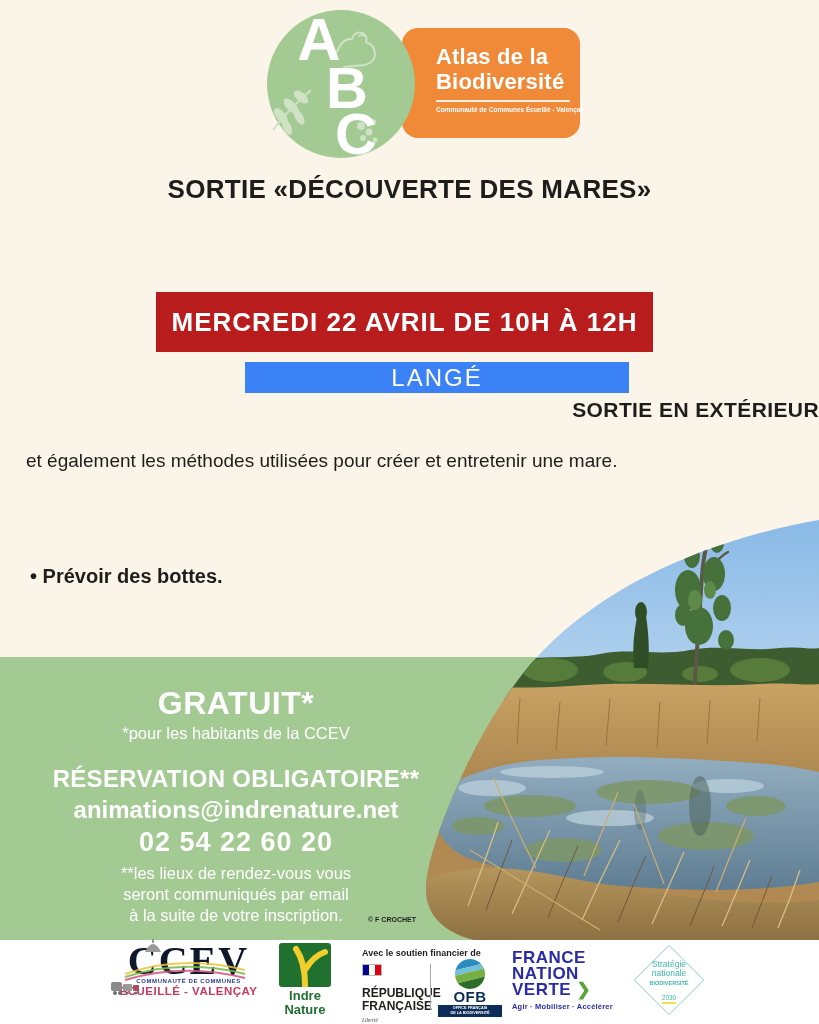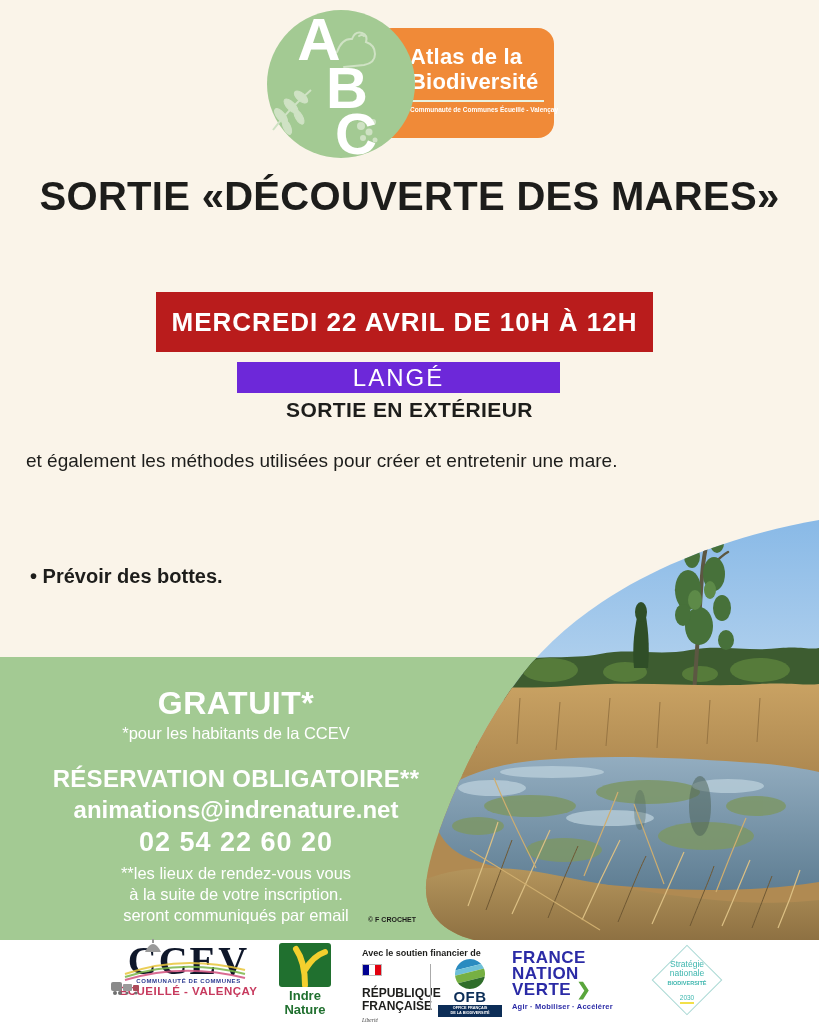--- a/index.html
+++ b/index.html
@@ -1,38 +1,38 @@
 <!DOCTYPE html>
 <html><head>
 <meta charset="utf-8">
 <style>
   * { margin:0; padding:0; box-sizing:border-box; }
   body { background:#e8e8e8; font-family:"Liberation Sans", sans-serif; }
   .poster { position:relative; width:819px; height:1024px; background:#faf4e9; overflow:hidden;
             color:#1d1d1b; font-family:"Liberation Sans", sans-serif; }
 
   
-  .logo-banner { position:absolute; left:376px; top:28px; width:178px; height:110px;
+  .logo-banner { position:absolute; left:402px; top:28px; width:178px; height:110px;
                  background:#f08a38; border-radius:16px; padding:16px 0 0 34px; }
   .logo-title { color:#fff; font-weight:bold; font-size:22px; line-height:25px; letter-spacing:.2px; }
   .logo-divider { width:134px; height:2px; background:#e9f2e1; margin-top:6px; }
   .logo-sub { width:138px; margin-top:4px; color:#fff; font-weight:bold; font-size:6.5px;
               text-align:center; white-space:nowrap; }
   .logo-circle { position:absolute; left:267px; top:10px; }
 
   
   .main-title { position:absolute; top:174px; left:0; width:100%; text-align:center;
-                font-size:40px; font-weight:bold; letter-spacing:.3px; }
+                font-size:26px; font-weight:bold; letter-spacing:.3px; }
   .date-banner { position:absolute; left:156px; top:292px; width:497px; height:60px;
                  background:#b91c1c; display:flex; align-items:center; justify-content:center;
                  color:#fff; font-size:26px; font-weight:bold; letter-spacing:1px; }
-  .location-banner { position:absolute; left:237px; top:362px; width:323px; height:31px;
-                 background:#6d28d9; display:flex; align-items:center; justify-content:center;
+  .location-banner { position:absolute; left:245px; top:362px; width:384px; height:31px;
+                 background:#3b82f6; display:flex; align-items:center; justify-content:center;
                  color:#fff; font-size:24px; font-weight:500; letter-spacing:2px; }
-  .event-type { position:absolute; top:398px; left:0; width:100%; text-align:center;
+  .event-type { position:absolute; top:398px; left:0; width:100%; text-align:right;
                 font-size:21px; font-weight:bold; letter-spacing:.4px; }
 
   
   .body-text { position:absolute; left:26px; top:447px; width:785px;
                font-size:19px; font-weight:500; line-height:1.43; }
   .bullet-line { position:absolute; left:30px; top:565px; font-size:20px; font-weight:bold;text-align:center; }
 
   
   .green-section { position:absolute; left:0; top:657px; width:819px; height:283px; background:#a3ca93; }
   .info { position:absolute; left:0; top:657px; width:424px; padding-top:28px;
@@ -70,21 +70,21 @@
               color:#444; line-height:1.5; margin-top:3px; }
   .footer-divider { position:absolute; left:430px; top:24px; width:1px; height:46px; background:#aaa; }
   .ofb { position:absolute; left:438px; top:18px; width:64px; text-align:center; }
   .ofb-acronym { font-size:15px; font-weight:800; color:#0c2d57; line-height:14px; letter-spacing:.5px; }
   .ofb-strip { background:#0c2d57; color:#fff; font-size:3.8px; font-weight:bold;
                line-height:1.3; padding:1px 1px; margin-top:1px; }
   .fnv { position:absolute; left:512px; top:10px; width:108px; }
   .fnv-line { font-size:17px; font-weight:800; color:#2b2ba6; line-height:.95; letter-spacing:.5px; }
   .fnv-chevron { color:#5aa63c; }
   .fnv-tag { font-size:7.5px; font-weight:bold; color:#2b2ba6; margin-top:4px; letter-spacing:.2px; }
-  .snb { position:absolute; left:651px; top:2px; width:72px; height:76px; }
+  .snb { position:absolute; left:633px; top:2px; width:72px; height:76px; }
   .snb-diamond { position:absolute; left:11px; top:13px; width:50px; height:50px;
                  border:1px solid #a8d8d4; transform:rotate(45deg); background:#fff; }
   .snb-text { position:absolute; left:0; top:18px; width:72px; text-align:center; color:#3db6ae; }
   .snb-t1 { font-size:8.5px; line-height:1.1; }
   .snb-t2 { font-size:5.5px; font-weight:bold; margin-top:1px; }
   .snb-t3 { font-size:6.5px; display:inline-block; border-bottom:2px solid #f2e04a; padding-bottom:1px; }
 </style>
 </head>
 <body>
 
@@ -265,22 +265,22 @@
   </svg>
 
   <div class="info">
     <div class="info-free">GRATUIT*</div>
     <div class="info-free-note">*pour les habitants de la CCEV</div>
     <div class="info-res">RÉSERVATION OBLIGATOIRE**</div>
     <div class="info-email">animations@indrenature.net</div>
     <div class="info-phone">02 54 22 60 20</div>
     <div class="info-note">
       <div>**les lieux de rendez-vous vous</div>
+      <div>seront communiqués par email</div>
       <div>à la suite de votre inscription.</div>
-      <div>seront communiqués par email</div>
     </div>
   </div>
   <div class="credit">© F CROCHET</div>
 
   <div class="footer">
 
     <div class="ccev">
       <div class="ccev-word">
         <svg class="ccev-dome" width="22" height="14" viewBox="0 0 22 14">
           <path d="M3 13 Q11 -3 19 13 Z" fill="#9a9a9a"></path>

